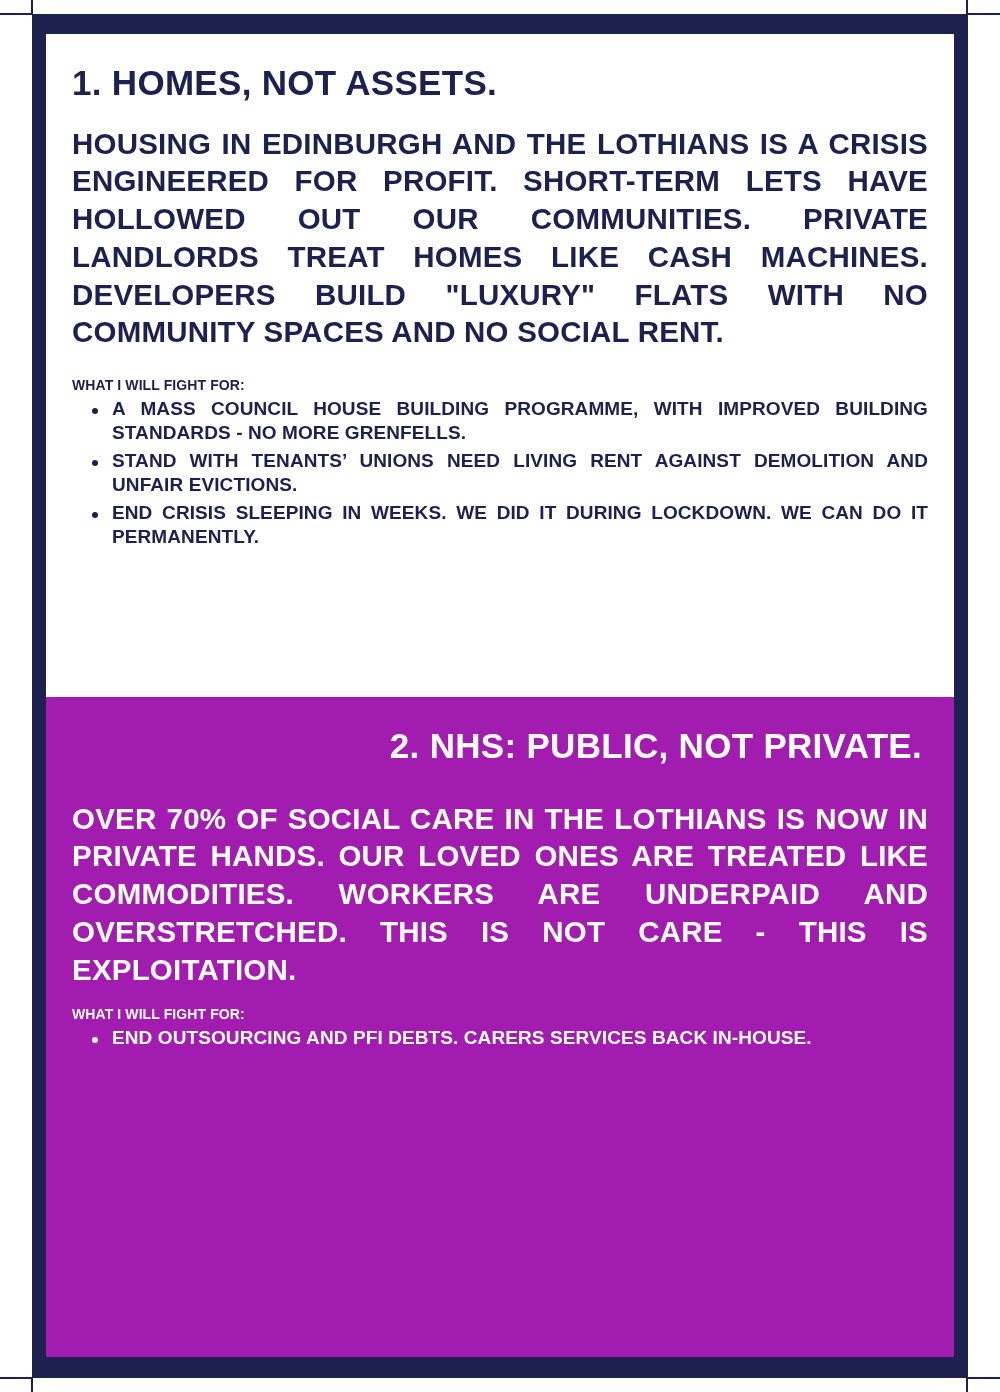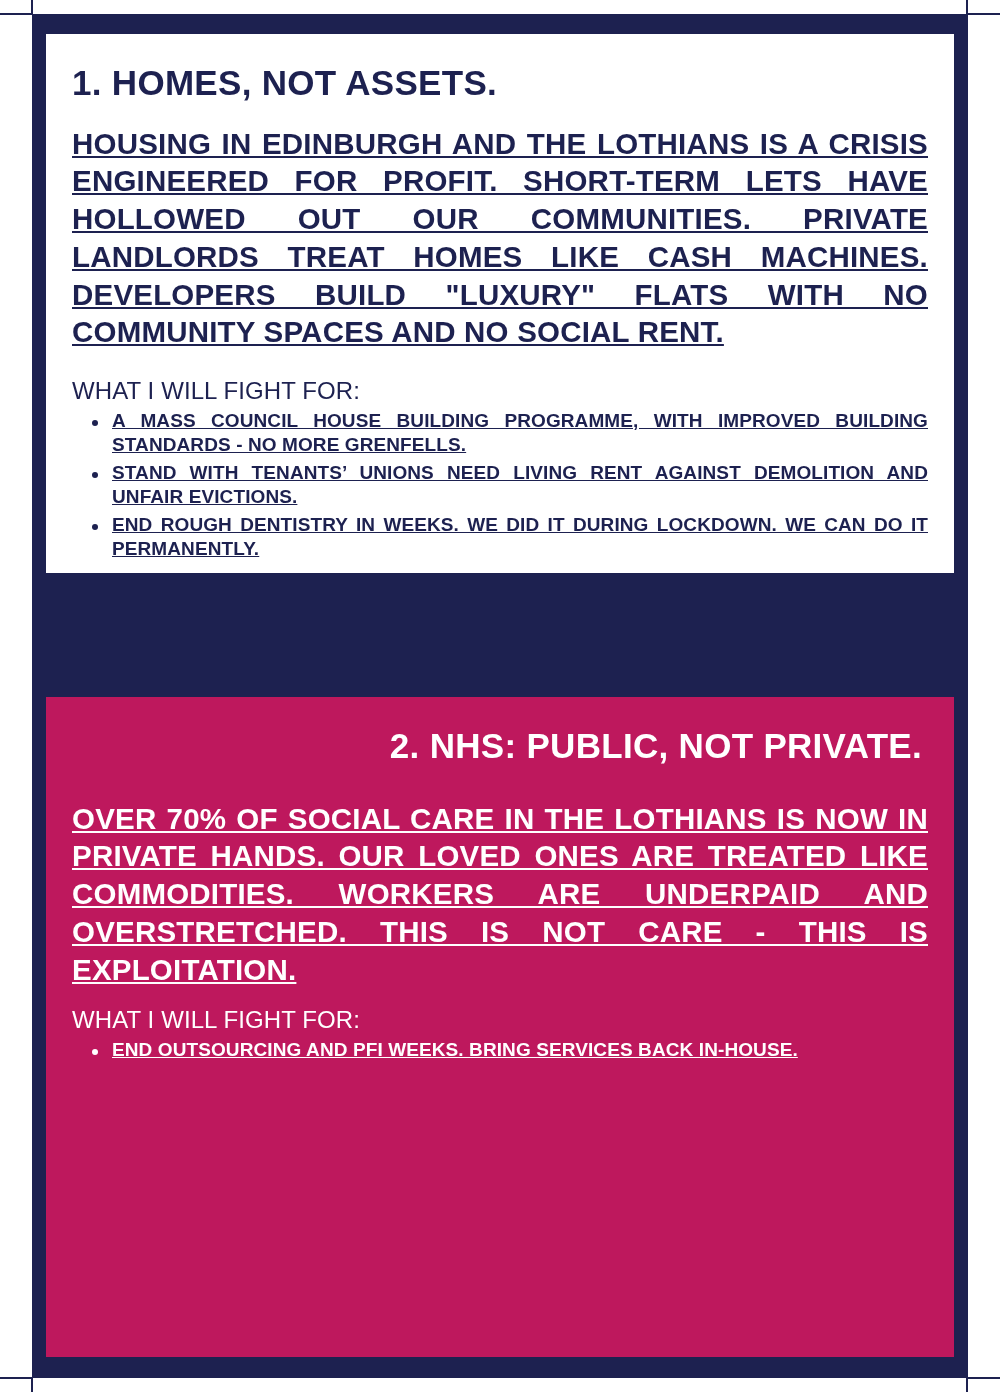--- a/index.html
+++ b/index.html
@@ -43,32 +43,32 @@
   .cm-v-br { left: 966px; top: 1378px; width: 2px; height: 14px; }
   .cm-h-bl { left: 0px; top: 1377px; width: 32px; height: 2px; }
   .cm-h-br { left: 968px; top: 1377px; width: 32px; height: 2px; }
 
   
   .section-white {
     position: absolute;
     left: 46px;
     top: 34px;
     width: 908px;
-    height: 539px;
+    height: 663px;
     background: #ffffff;
     box-sizing: border-box;
     padding: 30px 26px 10px 26px;
   }
   .section-navy {
     position: absolute;
     left: 46px;
     top: 697px;
     width: 908px;
     height: 660px;
-    background: #be185d;
+    background: #a21caf;
     box-sizing: border-box;
     padding: 30px 26px 10px 26px;
   }
 
   h1.heading {
     margin: 0 0 22px 0;
     font-size: 35px;
     font-weight: bold;
     letter-spacing: 0.3px;
     color: #1d2150;
@@ -88,22 +88,22 @@
     line-height: 1.28;
     color: #1d2150;
     text-align: justify;
     text-justify: inter-word;
     letter-spacing: 0.2px;
   }
   p.lede.light { color: #ffffff; margin-bottom: 18px; }
 
   .fight-label {
     margin: 0 0 4px 0;
-    font-size: 24px;
-    font-weight: normal;
+    font-size: 14px;
+    font-weight: bold;
     color: #1d2150;
     letter-spacing: 0.1px;
   }
   .fight-label.light { color: #ffffff; }
 
   ul.points {
     margin: 0;
     padding: 0 0 0 40px;
     list-style: none;
   }
@@ -124,21 +124,21 @@
     position: absolute;
     left: -20px;
     top: 11px;
     width: 6px;
     height: 6px;
     border-radius: 50%;
     background: #1d2150;
   }
   ul.points.light li::before { background: #ffffff; }
   
-  ul.points li, p.lede { text-align-last: left; text-decoration: underline; }
+  ul.points li, p.lede { text-align-last: left; }
 </style>
 </head>
 <body>
 
 <div class="page">
 
   <div class="cropmark cm-v-tl"></div>
   <div class="cropmark cm-h-tl"></div>
   <div class="cropmark cm-v-tr"></div>
   <div class="cropmark cm-h-tr"></div>
@@ -149,26 +149,26 @@
 
   <div class="frame"></div>
 
   <section class="section-white">
     <h1 class="heading">1. HOMES, NOT ASSETS.</h1>
     <p class="lede">HOUSING IN EDINBURGH AND THE LOTHIANS IS A CRISIS ENGINEERED FOR PROFIT. SHORT-TERM LETS HAVE HOLLOWED OUT OUR COMMUNITIES. PRIVATE LANDLORDS TREAT HOMES LIKE CASH MACHINES. DEVELOPERS BUILD "LUXURY" FLATS WITH NO COMMUNITY SPACES AND NO SOCIAL RENT.</p>
     <p class="fight-label">WHAT I WILL FIGHT FOR:</p>
     <ul class="points">
       <li>A MASS COUNCIL HOUSE BUILDING PROGRAMME, WITH IMPROVED BUILDING STANDARDS - NO MORE GRENFELLS.</li>
       <li>STAND WITH TENANTS’ UNIONS NEED LIVING RENT AGAINST DEMOLITION AND UNFAIR EVICTIONS.</li>
-      <li>END ROUGH DENTISTRY IN WEEKS. WE DID IT DURING LOCKDOWN. WE CAN DO IT PERMANENTLY.</li>
+      <li>END CRISIS SLEEPING IN WEEKS. WE DID IT DURING LOCKDOWN. WE CAN DO IT PERMANENTLY.</li>
     </ul>
   </section>
 
   <section class="section-navy">
     <h1 class="heading light">2. NHS: PUBLIC, NOT PRIVATE.</h1>
     <p class="lede light">OVER 70% OF SOCIAL CARE IN THE LOTHIANS IS NOW IN PRIVATE HANDS. OUR LOVED ONES ARE TREATED LIKE COMMODITIES. WORKERS ARE UNDERPAID AND OVERSTRETCHED. THIS IS NOT CARE - THIS IS EXPLOITATION.</p>
     <p class="fight-label light">WHAT I WILL FIGHT FOR:</p>
     <ul class="points light">
-      <li>END OUTSOURCING AND PFI WEEKS. BRING SERVICES BACK IN-HOUSE.</li>
+      <li>END OUTSOURCING AND PFI DEBTS. CARERS SERVICES BACK IN-HOUSE.</li>
     </ul>
   </section>
 
 </div>
 
 </body></html>

